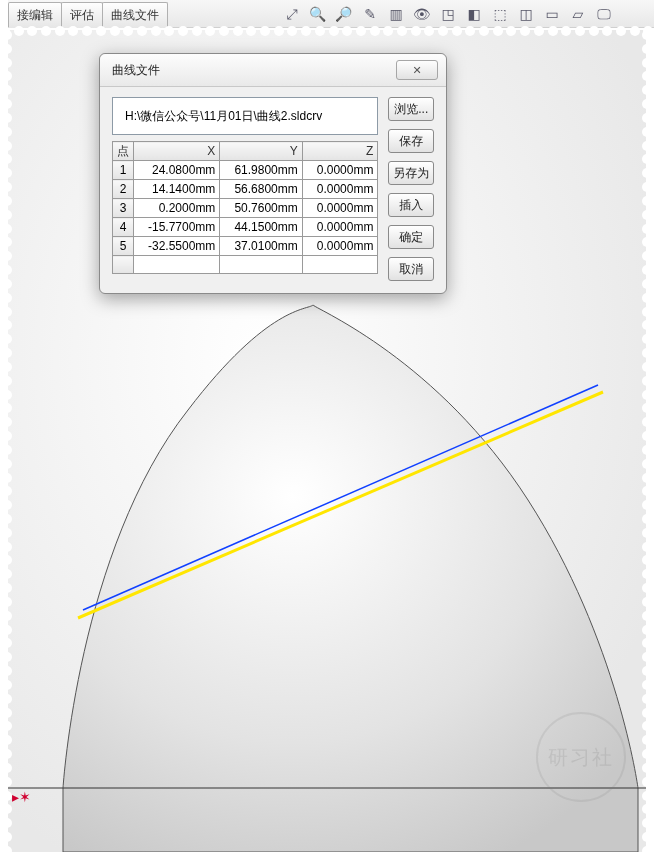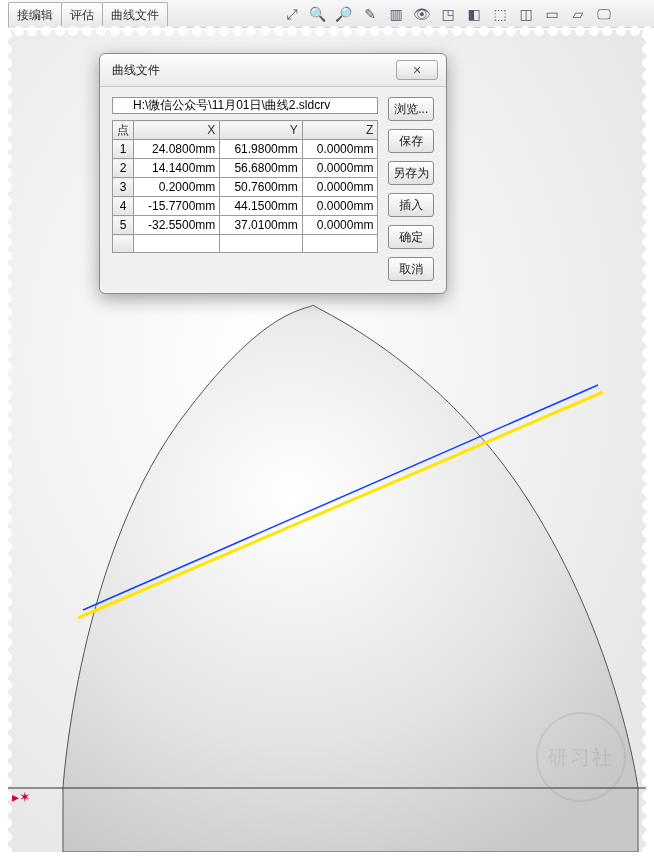--- a/index.html
+++ b/index.html
@@ -122,24 +122,24 @@
     font-size: 11px; color:#555;
   }
   .dlg-body {
     padding: 10px 12px 12px 12px;
     display:flex;
     gap: 10px;
   }
   .left-col { flex:1; }
   .path-input {
     width: 100%;
-    height: 17px;
+    height: 38px;
     border:1px solid #8d9aa6;
     background:#fff;
-    padding: 2px 20px;
+    padding: 2px 12px;
     font-size: 12px;
     margin-bottom: 6px;
   }
   .coord-table {
     border-collapse: collapse;
     width: 100%;
     background:#fff;
     font-size: 12px;
   }
   .coord-table th, .coord-table td {

